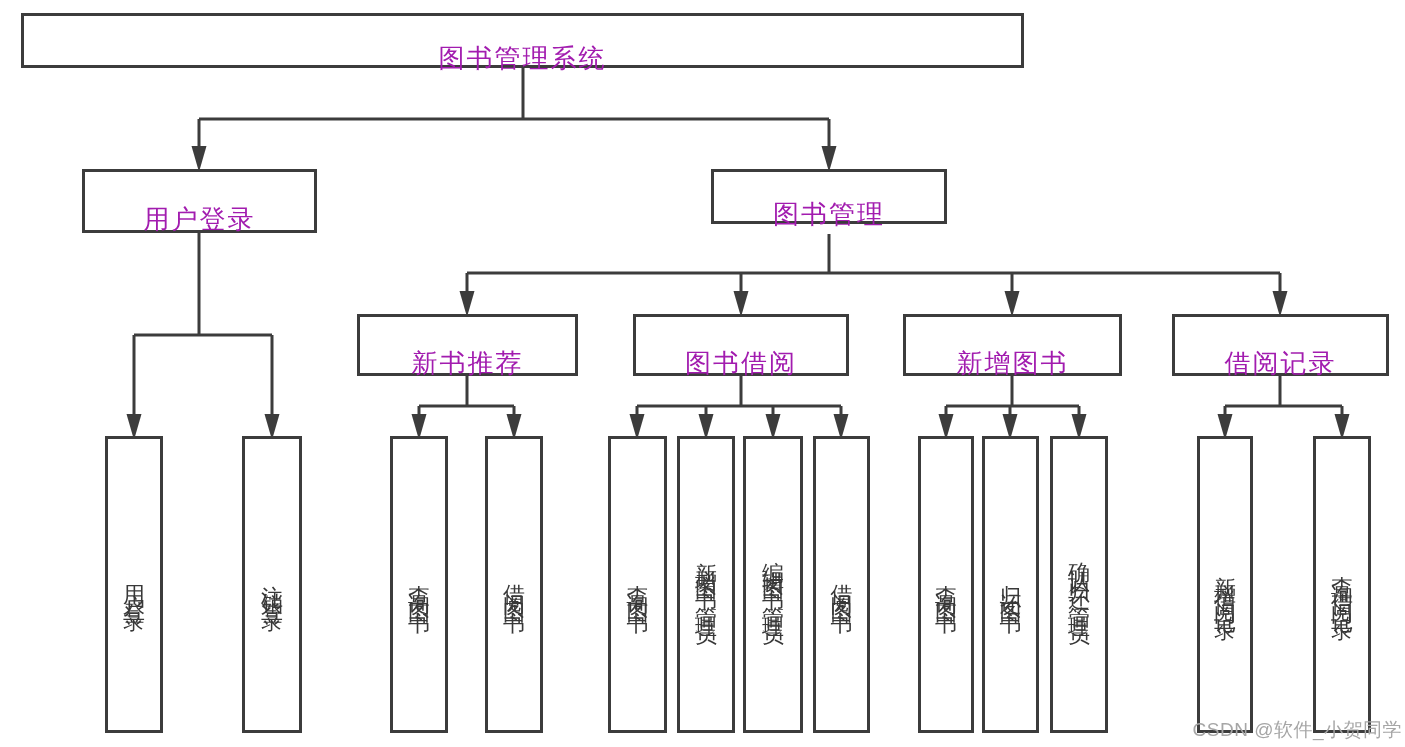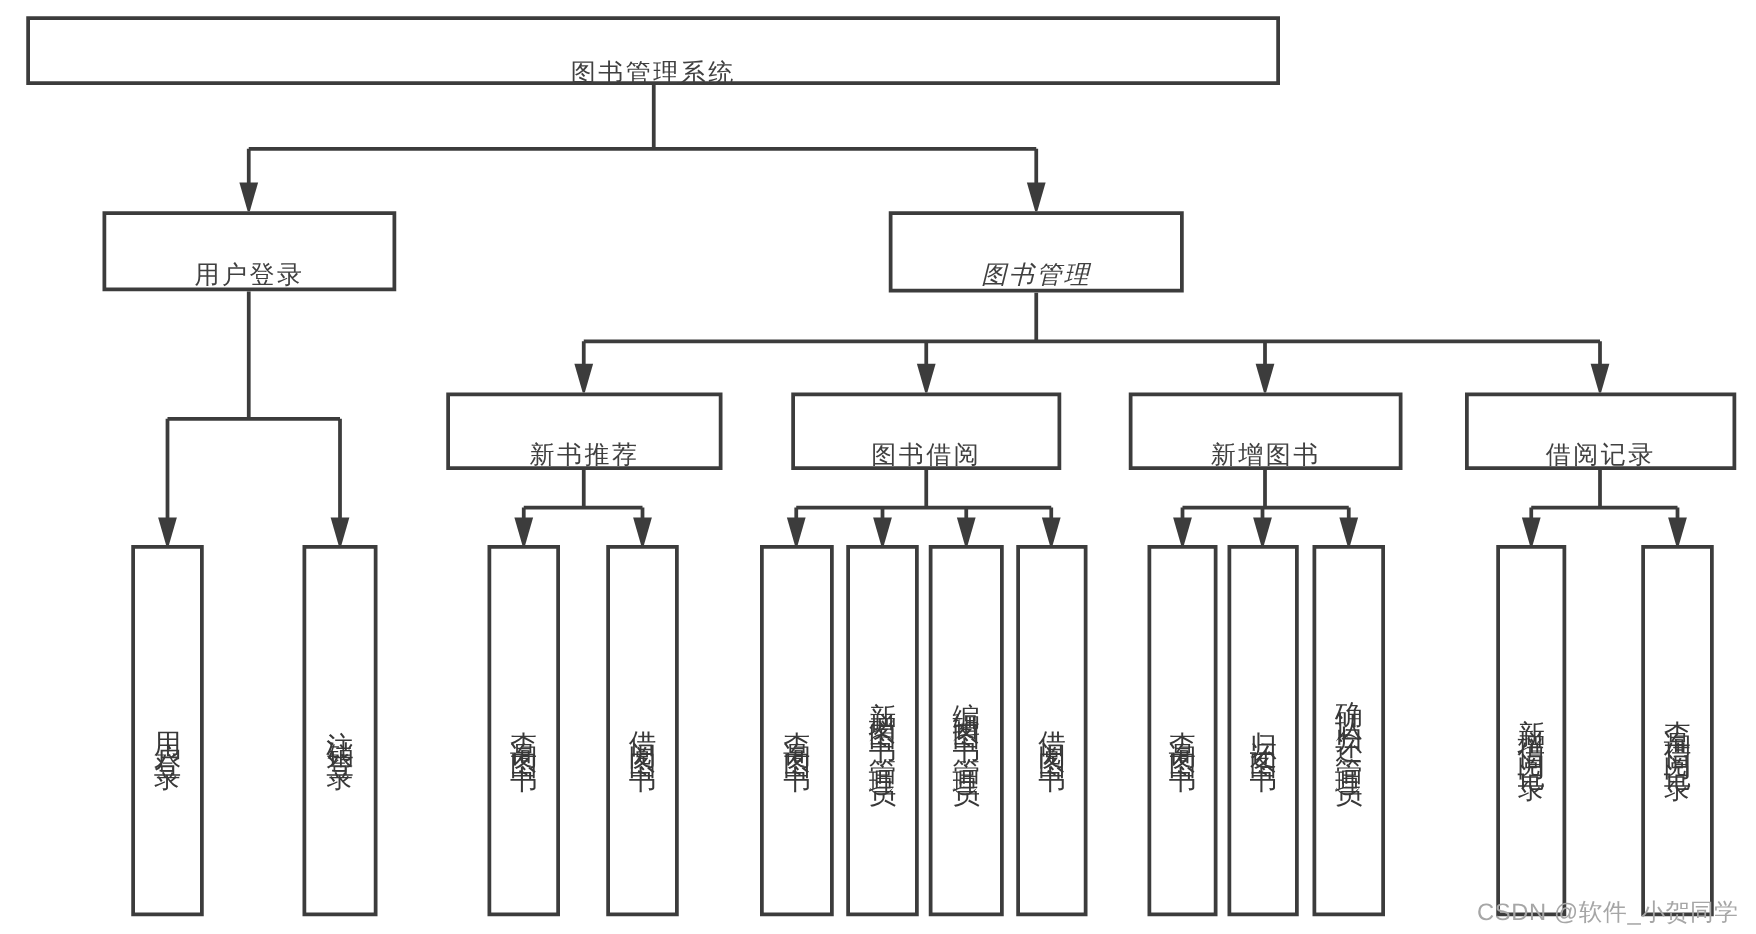--- a/index.html
+++ b/index.html
@@ -21,37 +21,37 @@
     position: absolute;
     box-sizing: border-box;
     background: #ffffff;
     border: 3px solid #3c3c3c;
     display: flex;
     align-items: center;
     justify-content: center;
     z-index: 2;
   }
   .hlabel {
-    font-size: 20px;
+    font-size: 26px;
     letter-spacing: 2px;
-    color: #404040;
+    color: #a21caf;
     white-space: nowrap;
     margin-top: 36px;
   }
   .vlabel {
     writing-mode: vertical-rl;
     text-orientation: mixed;
     font-size: 22px;
     letter-spacing: 9px;
     line-height: 1;
     color: #383838;
   }
   .watermark {
     position: absolute;
-    right: 14px;
+    right: 3px;
     top: 717px;
     font-size: 19px;
     color: #a6a6a6;
     letter-spacing: 0.5px;
     z-index: 10;
     white-space: nowrap;
   }
 </style>
 </head>
 <body>
@@ -101,21 +101,21 @@
     </g>
   </svg>
 
   <div class="node" style="left:21px; top:13px; width:1003px; height:55px;">
     <span class="hlabel">图书管理系统</span>
   </div>
 
   <div class="node" style="left:82px; top:169px; width:235px; height:64px;">
     <span class="hlabel">用户登录</span>
   </div>
-  <div class="node" style="left:711px; top:169px; width:236px; height:65px;font-style:italic;">
+  <div class="node" style="left:711px; top:169px; width:236px; height:55px;">
     <span class="hlabel">图书管理</span>
   </div>
 
   <div class="node" style="left:633px; top:314px; width:216px; height:62px;">
     <span class="hlabel">图书借阅</span>
   </div>
   <div class="node" style="left:357px; top:314px; width:221px; height:62px;">
     <span class="hlabel">新书推荐</span>
   </div>
   <div class="node" style="left:903px; top:314px; width:219px; height:62px;">

